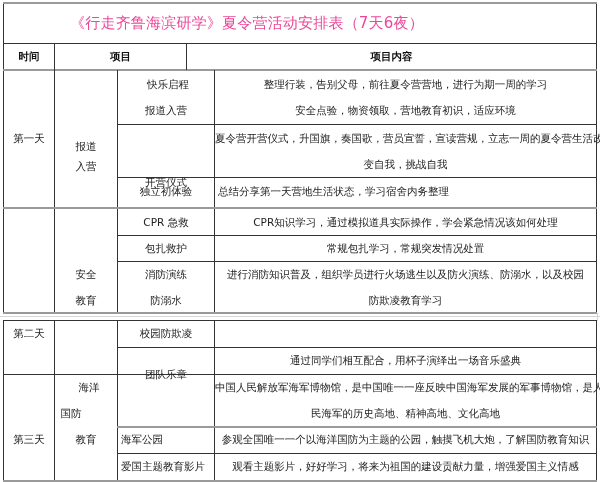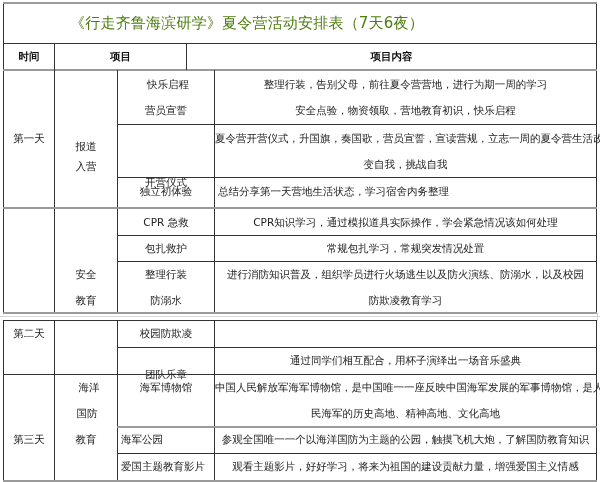--- a/index.html
+++ b/index.html
@@ -41,21 +41,21 @@
     .cell.left { text-align: left; }
     .title {
       position: absolute;
       left: 3px;
       top: 3px;
       width: 488px;
       height: 40px;
       line-height: 40px;
       text-align: center;
       font-size: 15px;
-      color: #4d7c0f;
+      color: #ec4899;
       letter-spacing: 0.2px;
     }
     .hdr {
       position: absolute;
       font-size: 10.5px;
       font-weight: bold;
       text-align: center;
       line-height: 27px;
       height: 27px;
       color: #111111;
@@ -89,23 +89,23 @@
 
   <div class="hline" style="left:117px; top:124px; width:480px;"></div>
   <div class="hline" style="left:117px; top:177px; width:480px;"></div>
   <div class="hline light" style="left:3px; top:207px; width:594px;"></div>
 
   <div class="cell" style="left:4px; top:132px; width:50px;">第一天</div>
   <div class="cell" style="left:55px; top:140px; width:62px;">报道</div>
   <div class="cell" style="left:55px; top:160px; width:62px;">入营</div>
 
   <div class="cell" style="left:120px; top:78px; width:96px;">快乐启程</div>
-  <div class="cell" style="left:118px; top:104px; width:96px;">营员宣誓</div>
+  <div class="cell" style="left:118px; top:104px; width:96px;">报道入营</div>
   <div class="cell" style="left:215px; top:78px; width:381px;">整理行装，告别父母，前往夏令营营地，进行为期一周的学习</div>
-  <div class="cell" style="left:215px; top:104px; width:381px;">安全点验，物资领取，营地教育初识，快乐启程</div>
+  <div class="cell" style="left:215px; top:104px; width:381px;">安全点验，物资领取，营地教育初识，适应环境</div>
 
   <div class="cell" style="left:118px; top:132px; width:96px;margin-top:44px;">开营仪式</div>
   <div class="cell" style="left:215px; top:132px; width:381px;">夏令营开营仪式，升国旗，奏国歌，营员宣誓，宣读营规，立志一周的夏令营生活改</div>
   <div class="cell" style="left:215px; top:158px; width:381px;">变自我，挑战自我</div>
 
   <div class="cell" style="left:118px; top:185px; width:96px;">独立初体验</div>
   <div class="cell left" style="left:218px; top:185px; width:378px;">总结分享第一天营地生活状态，学习宿舍内务整理</div>
 
   <div class="hline" style="left:117px; top:235px; width:480px;"></div>
   <div class="hline" style="left:117px; top:261px; width:480px;"></div>
@@ -113,21 +113,21 @@
 
   <div class="cell" style="left:55px; top:268px; width:62px;">安全</div>
   <div class="cell" style="left:55px; top:294px; width:62px;">教育</div>
 
   <div class="cell" style="left:118px; top:216px; width:96px;">CPR 急救</div>
   <div class="cell" style="left:215px; top:216px; width:381px;">CPR知识学习，通过模拟道具实际操作，学会紧急情况该如何处理</div>
 
   <div class="cell" style="left:215px; top:242px; width:381px;">常规包扎学习，常规突发情况处置</div>
   <div class="cell" style="left:118px; top:242px; width:96px;">包扎救护</div>
 
-  <div class="cell" style="left:118px; top:268px; width:96px;">整理行装</div>
+  <div class="cell" style="left:118px; top:268px; width:96px;">消防演练</div>
   <div class="cell" style="left:118px; top:294px; width:96px;">防溺水</div>
   <div class="cell" style="left:215px; top:268px; width:381px;">进行消防知识普及，组织学员进行火场逃生以及防火演练、防溺水，以及校园</div>
   <div class="cell" style="left:215px; top:294px; width:381px;">防欺凌教育学习</div>
 
   <div class="hline faint" style="left:0px; top:316px; width:600px;"></div>
   <div class="vline" style="left:597px; top:313px; height:8px; background:#d6d6d6;"></div>
 
   <div class="hline" style="left:3px; top:320px; width:594px;"></div>
   <div class="vline" style="left:3px; top:320px; height:162px;"></div>
   <div class="vline" style="left:596px; top:320px; height:162px;"></div>
@@ -143,24 +143,23 @@
   <div class="cell" style="left:215px; top:327px; width:381px;"></div>
   <div class="cell" style="left:118px; top:368px; width:96px;">团队乐章</div>
   <div class="cell" style="left:215px; top:354px; width:381px;">通过同学们相互配合，用杯子演绎出一场音乐盛典</div>
 
   <div class="hline light" style="left:117px; top:426px; width:480px;"></div>
   <div class="hline" style="left:117px; top:453px; width:480px;"></div>
   <div class="hline light" style="left:3px; top:480px; width:594px;"></div>
 
   <div class="cell" style="left:4px; top:433px; width:50px;">第三天</div>
   <div class="cell" style="left:58px; top:381px; width:62px;">海洋</div>
-  <div class="cell" style="left:56px; top:407px; width:62px;">国防</div>
+  <div class="cell" style="left:40px; top:407px; width:62px;">国防</div>
   <div class="cell" style="left:55px; top:433px; width:62px;">教育</div>
 
-  <div class="cell" style="left:118px; top:381px; width:96px;">海军博物馆</div>
   <div class="cell" style="left:215px; top:381px; width:381px;">中国人民解放军海军博物馆，是中国唯一一座反映中国海军发展的军事博物馆，是人</div>
   <div class="cell" style="left:215px; top:407px; width:381px;">民海军的历史高地、精神高地、文化高地</div>
 
   <div class="cell" style="left:215px; top:433px; width:381px;">参观全国唯一一个以海洋国防为主题的公园，触摸飞机大炮，了解国防教育知识</div>
   <div class="cell left" style="left:121px; top:433px; width:93px;">海军公园</div>
 
   <div class="cell left" style="left:121px; top:460px; width:93px;">爱国主题教育影片</div>
   <div class="cell" style="left:215px; top:460px; width:381px;">观看主题影片，好好学习，将来为祖国的建设贡献力量，增强爱国主义情感</div>
 
 </div>

